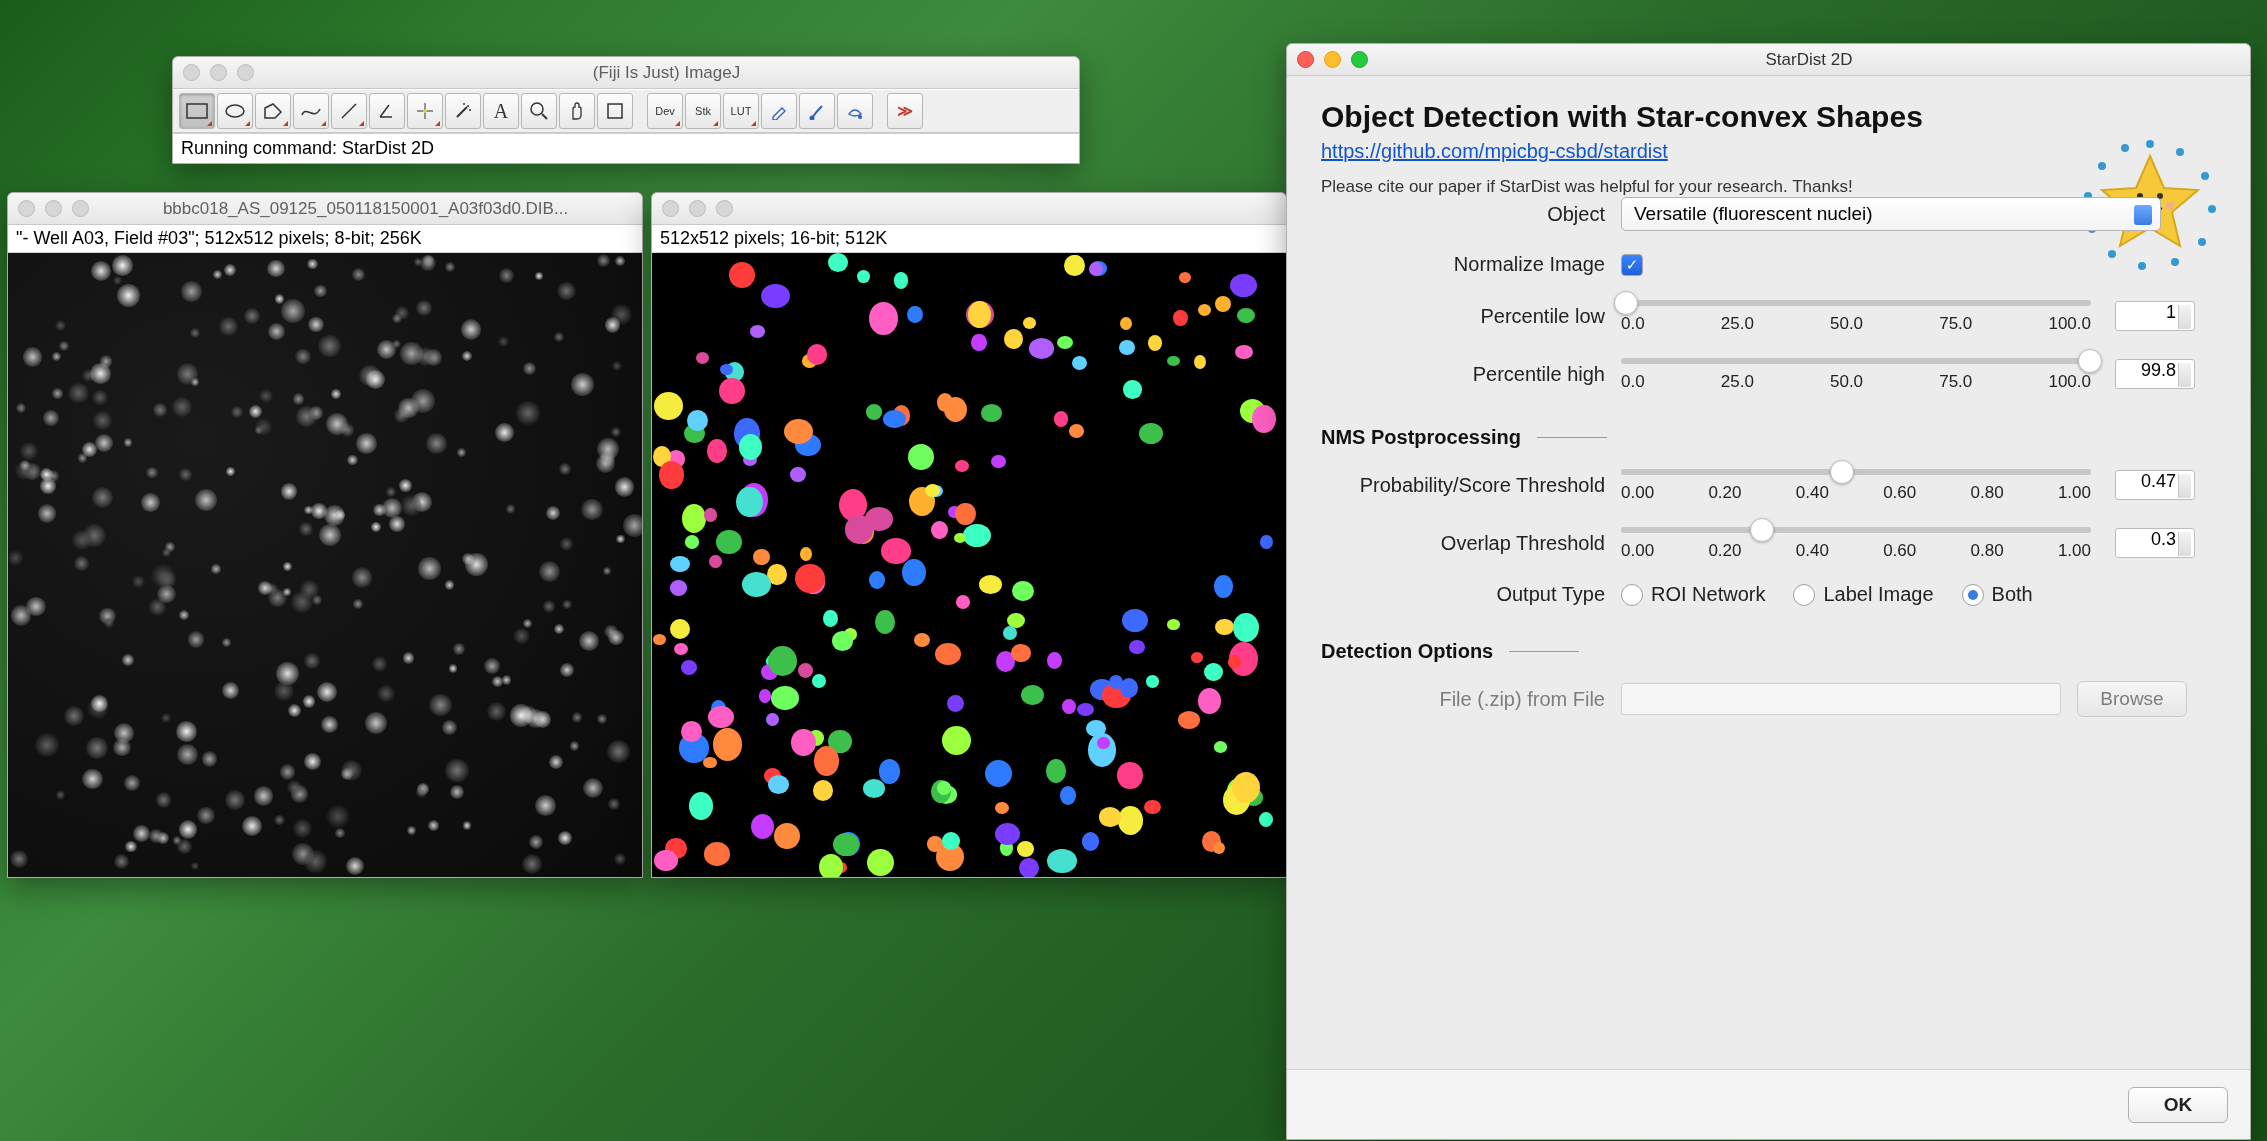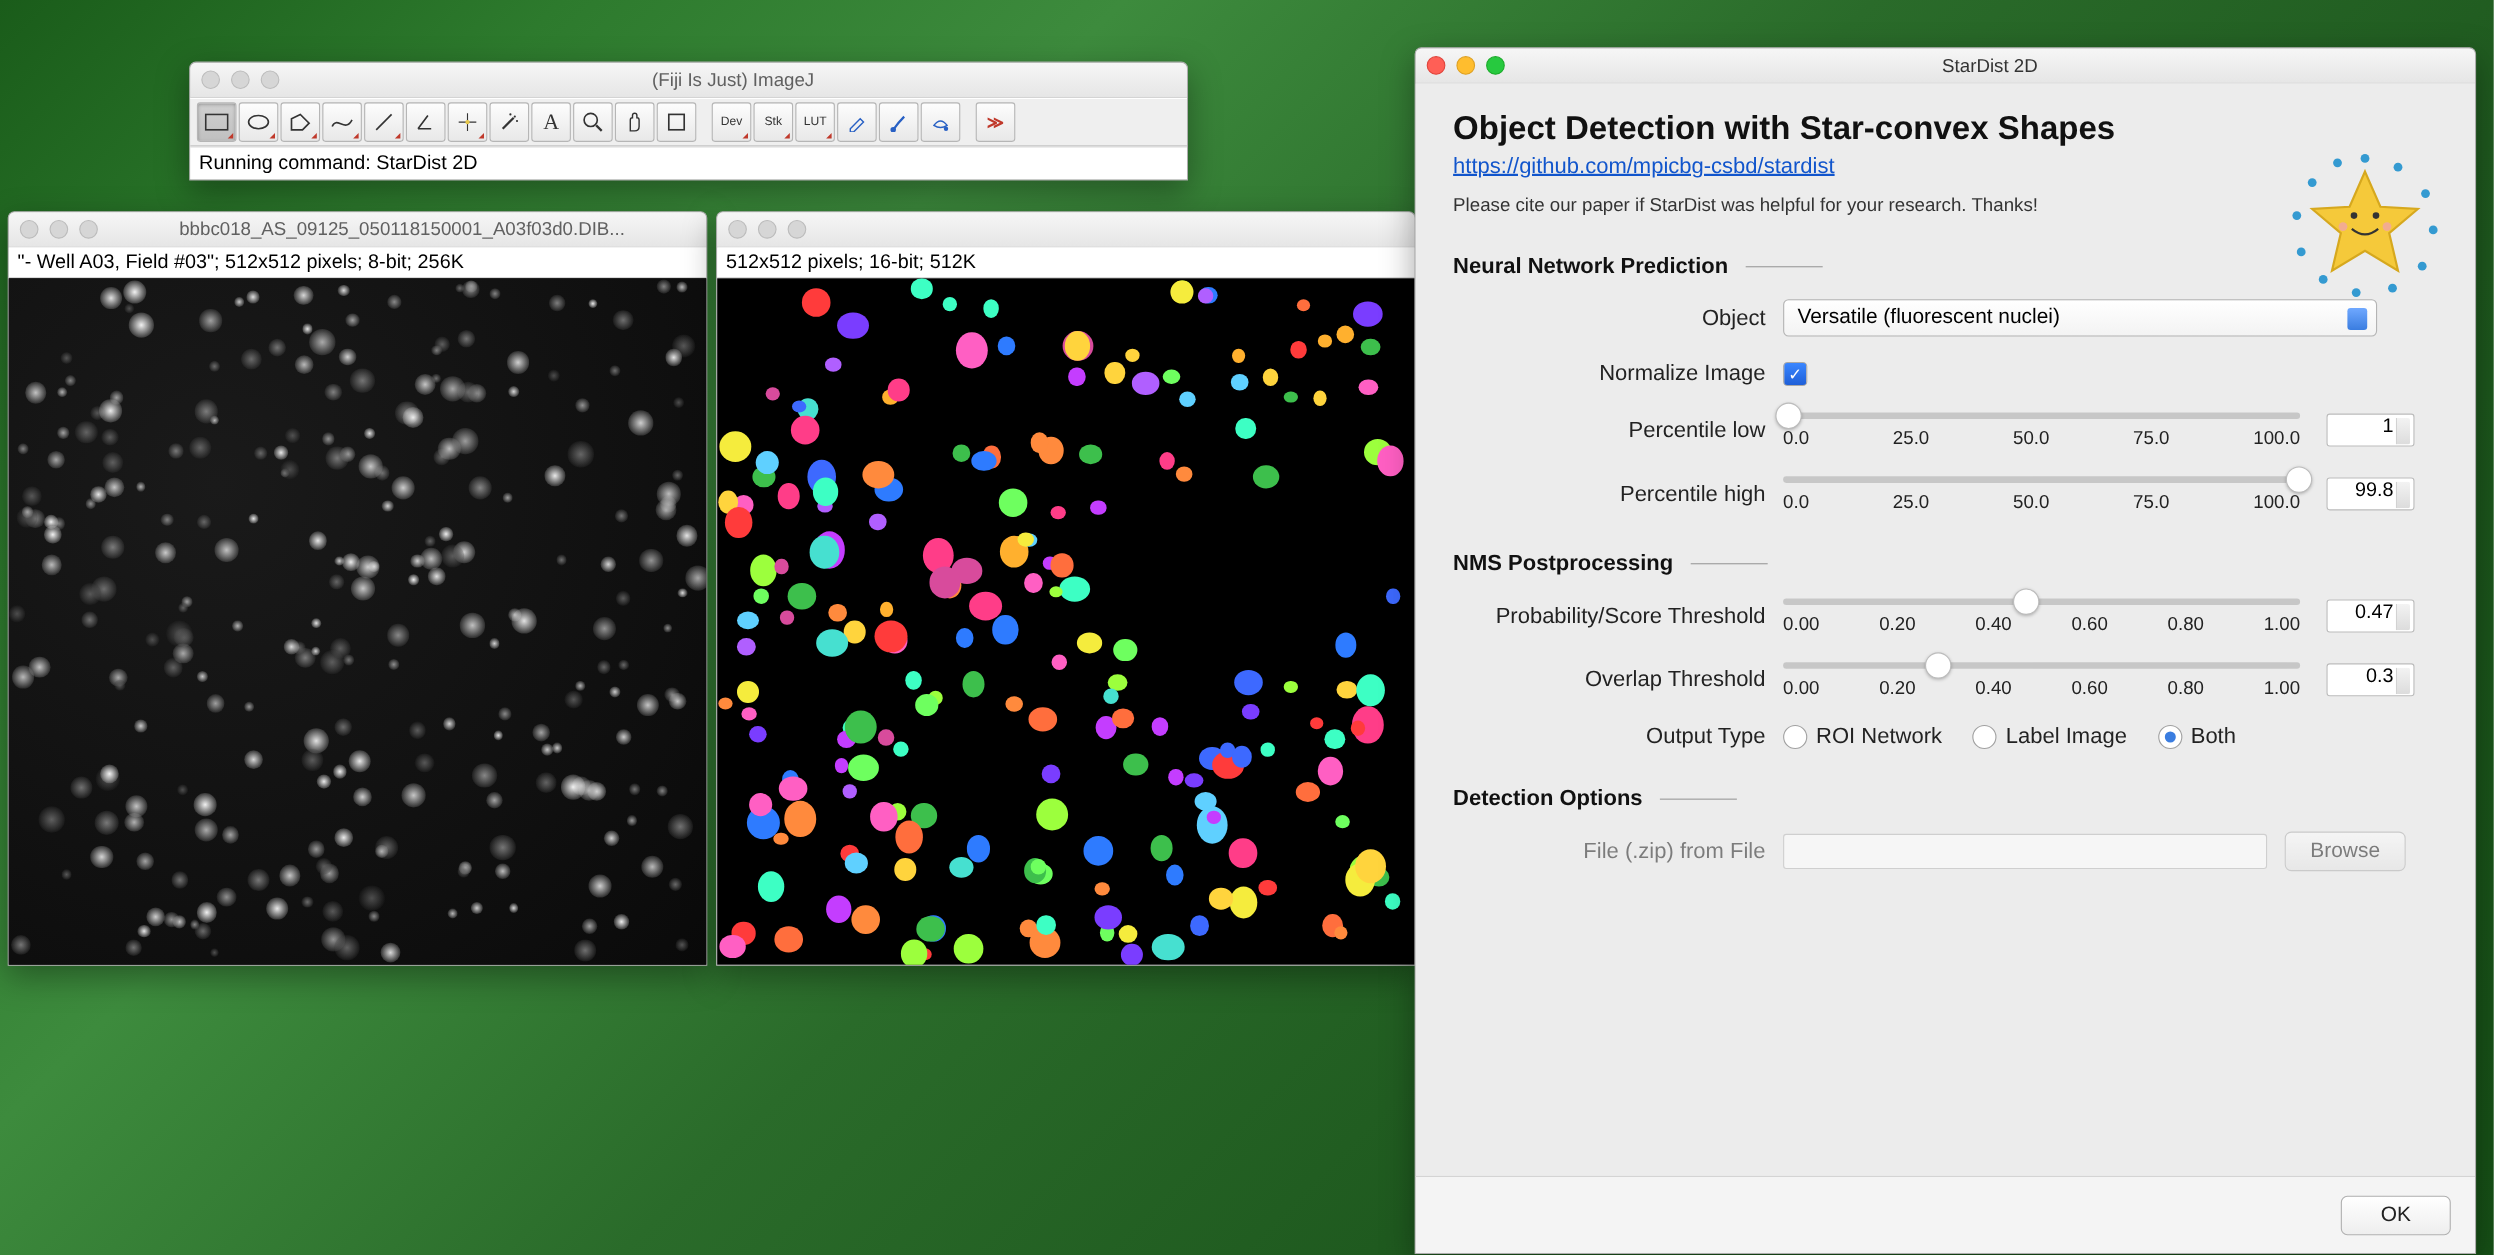--- a/index.html
+++ b/index.html
@@ -146,21 +146,21 @@
   .footer {
     position:absolute; left:0;right:0;bottom:0;height:70px;
     background:#f4f4f4;border-top:1px solid #d4d4d4;
     display:flex;justify-content:flex-end;align-items:center;padding:0 22px;
   }
   .btn {
     min-width:100px;height:36px;padding:0 18px;
     background:linear-gradient(#fdfdfd,#e4e4e4);border:1px solid #b0b0b0;border-radius:6px;
     font-size:19px;color:#222;display:flex;align-items:center;justify-content:center;
   }
-  .btn.primary { background:linear-gradient(#fff,#eee); font-weight:400; }
+  .btn.primary { background:linear-gradient(#fff,#eee); font-weight:700; }
   .textfield {
     flex:1; max-width:440px; height:32px; background:#fff; border:1px solid #b8b8b8; border-radius:3px;
   }
   .logo {
     position:absolute; right:30px; top:90px; width:140px;height:140px;
   }
   
   .blob { position:absolute; border-radius:50%; }
 </style>
 </head>
@@ -794,24 +794,20 @@
         </g>
         <path d="M70,22 L84,54 L118,56 L92,78 L100,112 L70,94 L40,112 L48,78 L22,56 L56,54 Z" fill="#f5c93a" stroke="#d6a81e" stroke-width="2"></path>
         <circle cx="60" cy="62" r="3" fill="#333"></circle>
           <circle cx="80" cy="62" r="3" fill="#333"></circle>
         <path d="M58,74 Q70,84 82,74" fill="none" stroke="#333" stroke-width="2"></path>
         <circle cx="50" cy="72" r="4" fill="#f19fb5" opacity=".7"></circle>
           <circle cx="90" cy="72" r="4" fill="#f19fb5" opacity=".7"></circle>
       </svg>
     </div>
 
-    <div class="section-head">
-      <span>Neural Network Prediction</span>
-        <span class="rule"></span>
-    </div>
 
     <div class="row">
       <label class="lbl">Object</label>
       <div class="select">
         <span>Versatile (fluorescent nuclei)</span>
       </div>
     </div>
 
     <div class="row">
       <label class="lbl">Normalize Image</label>

